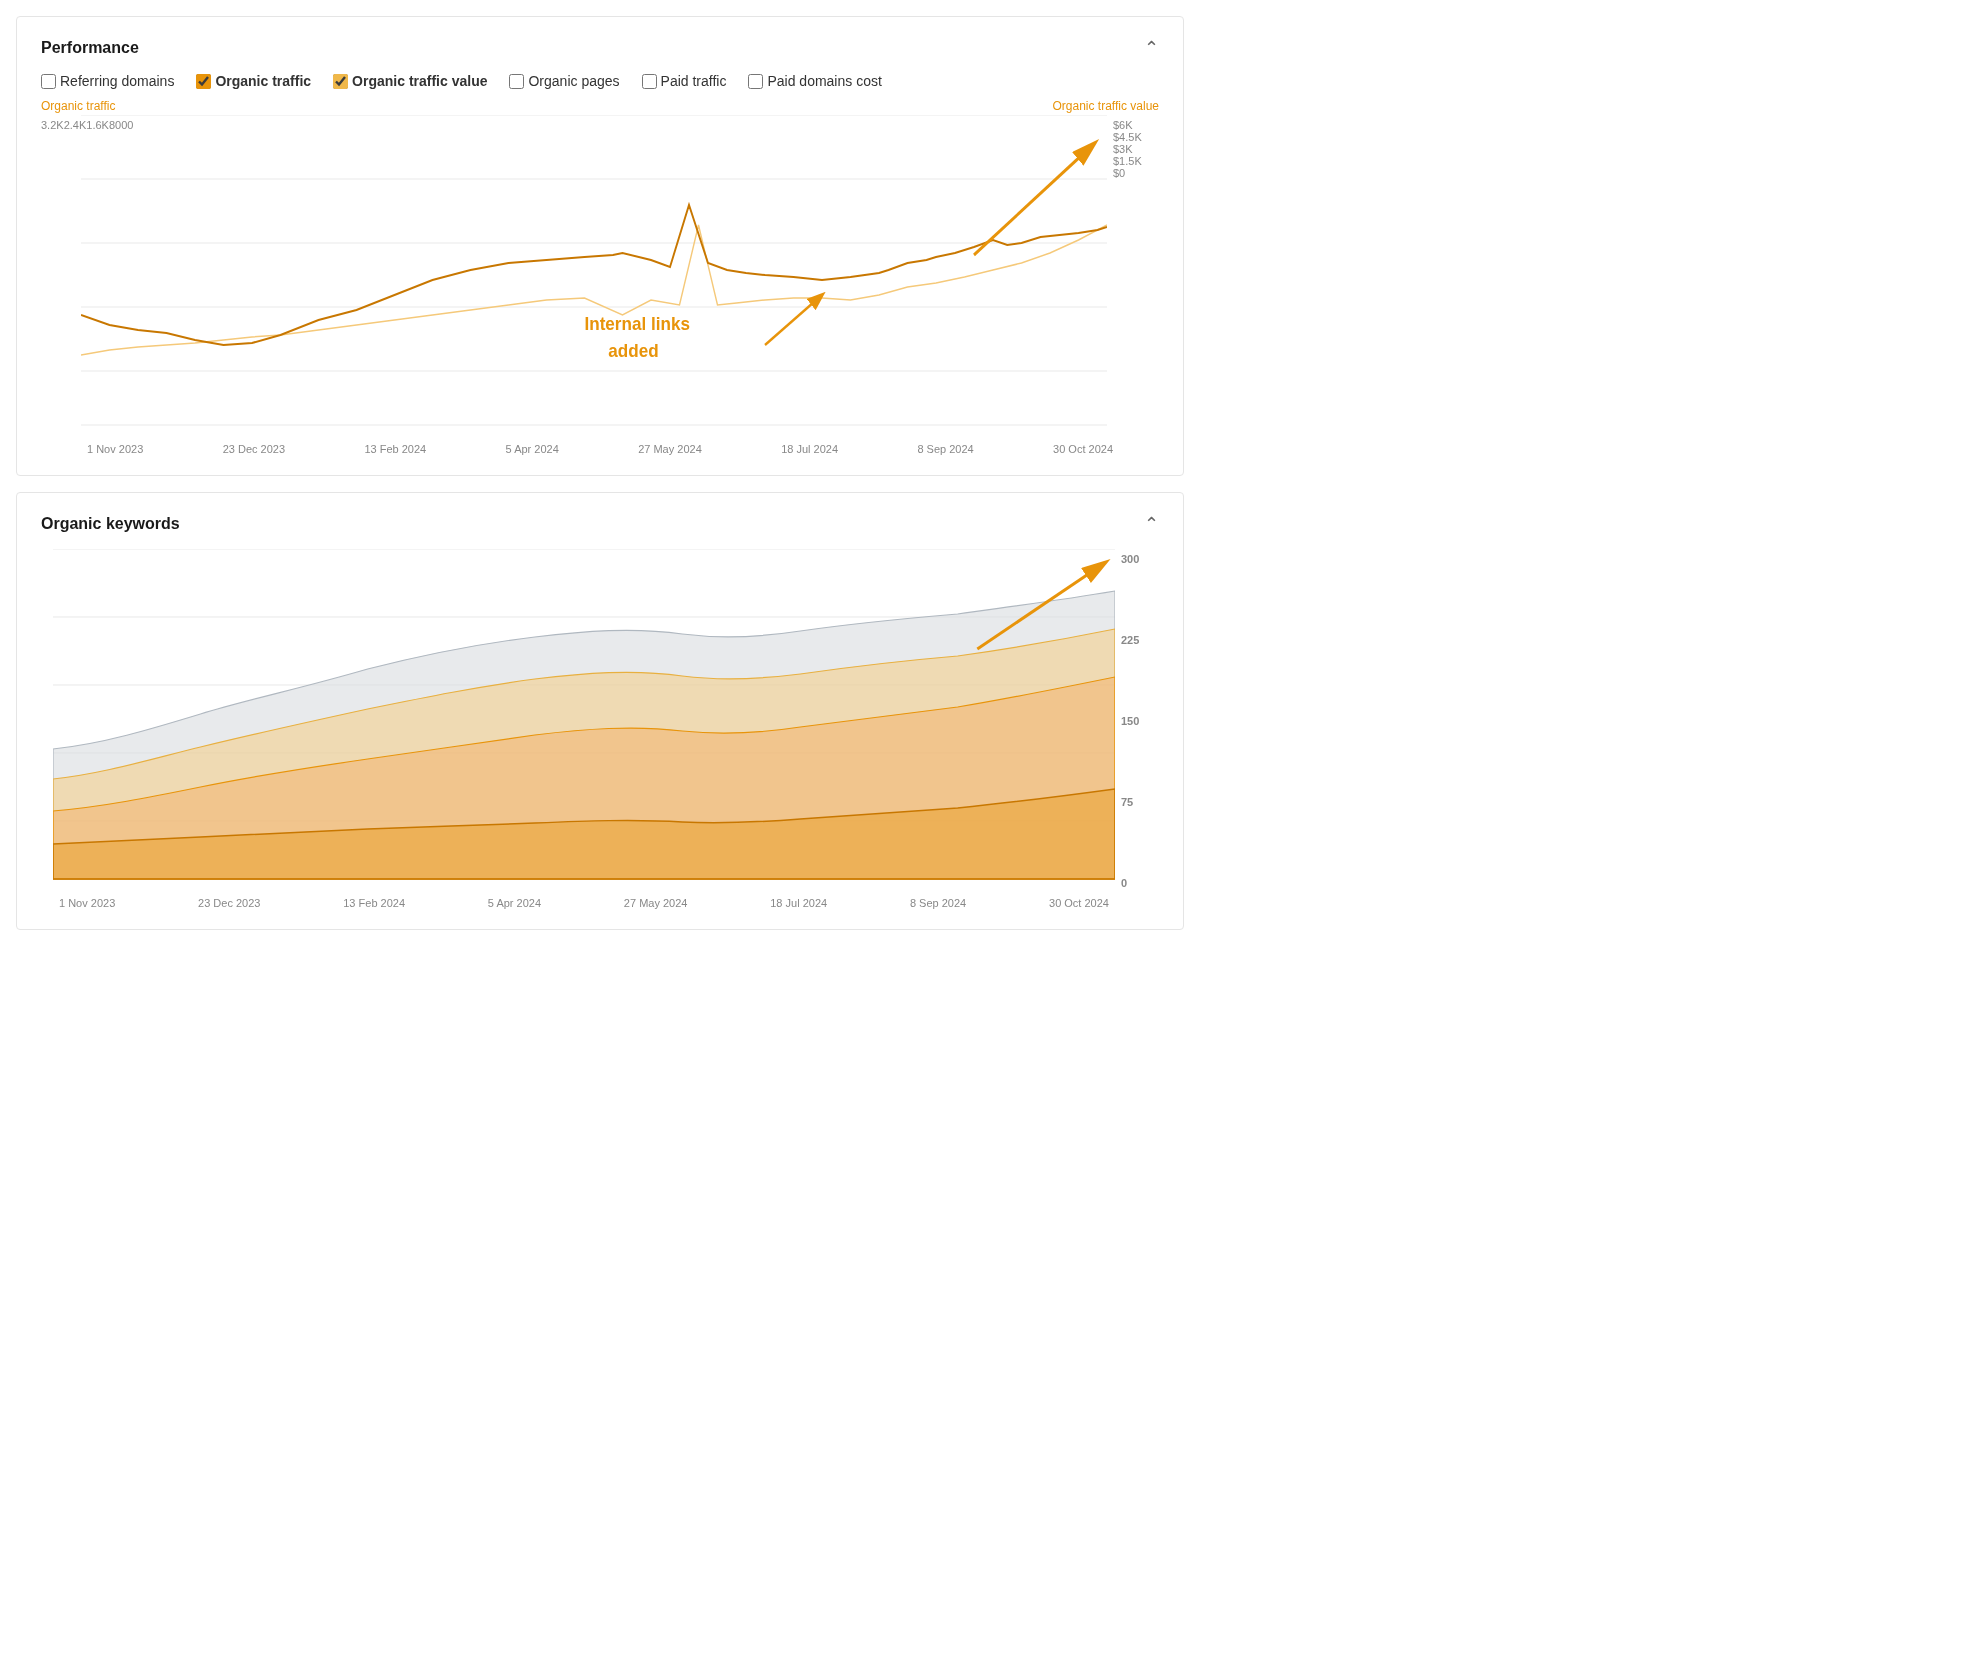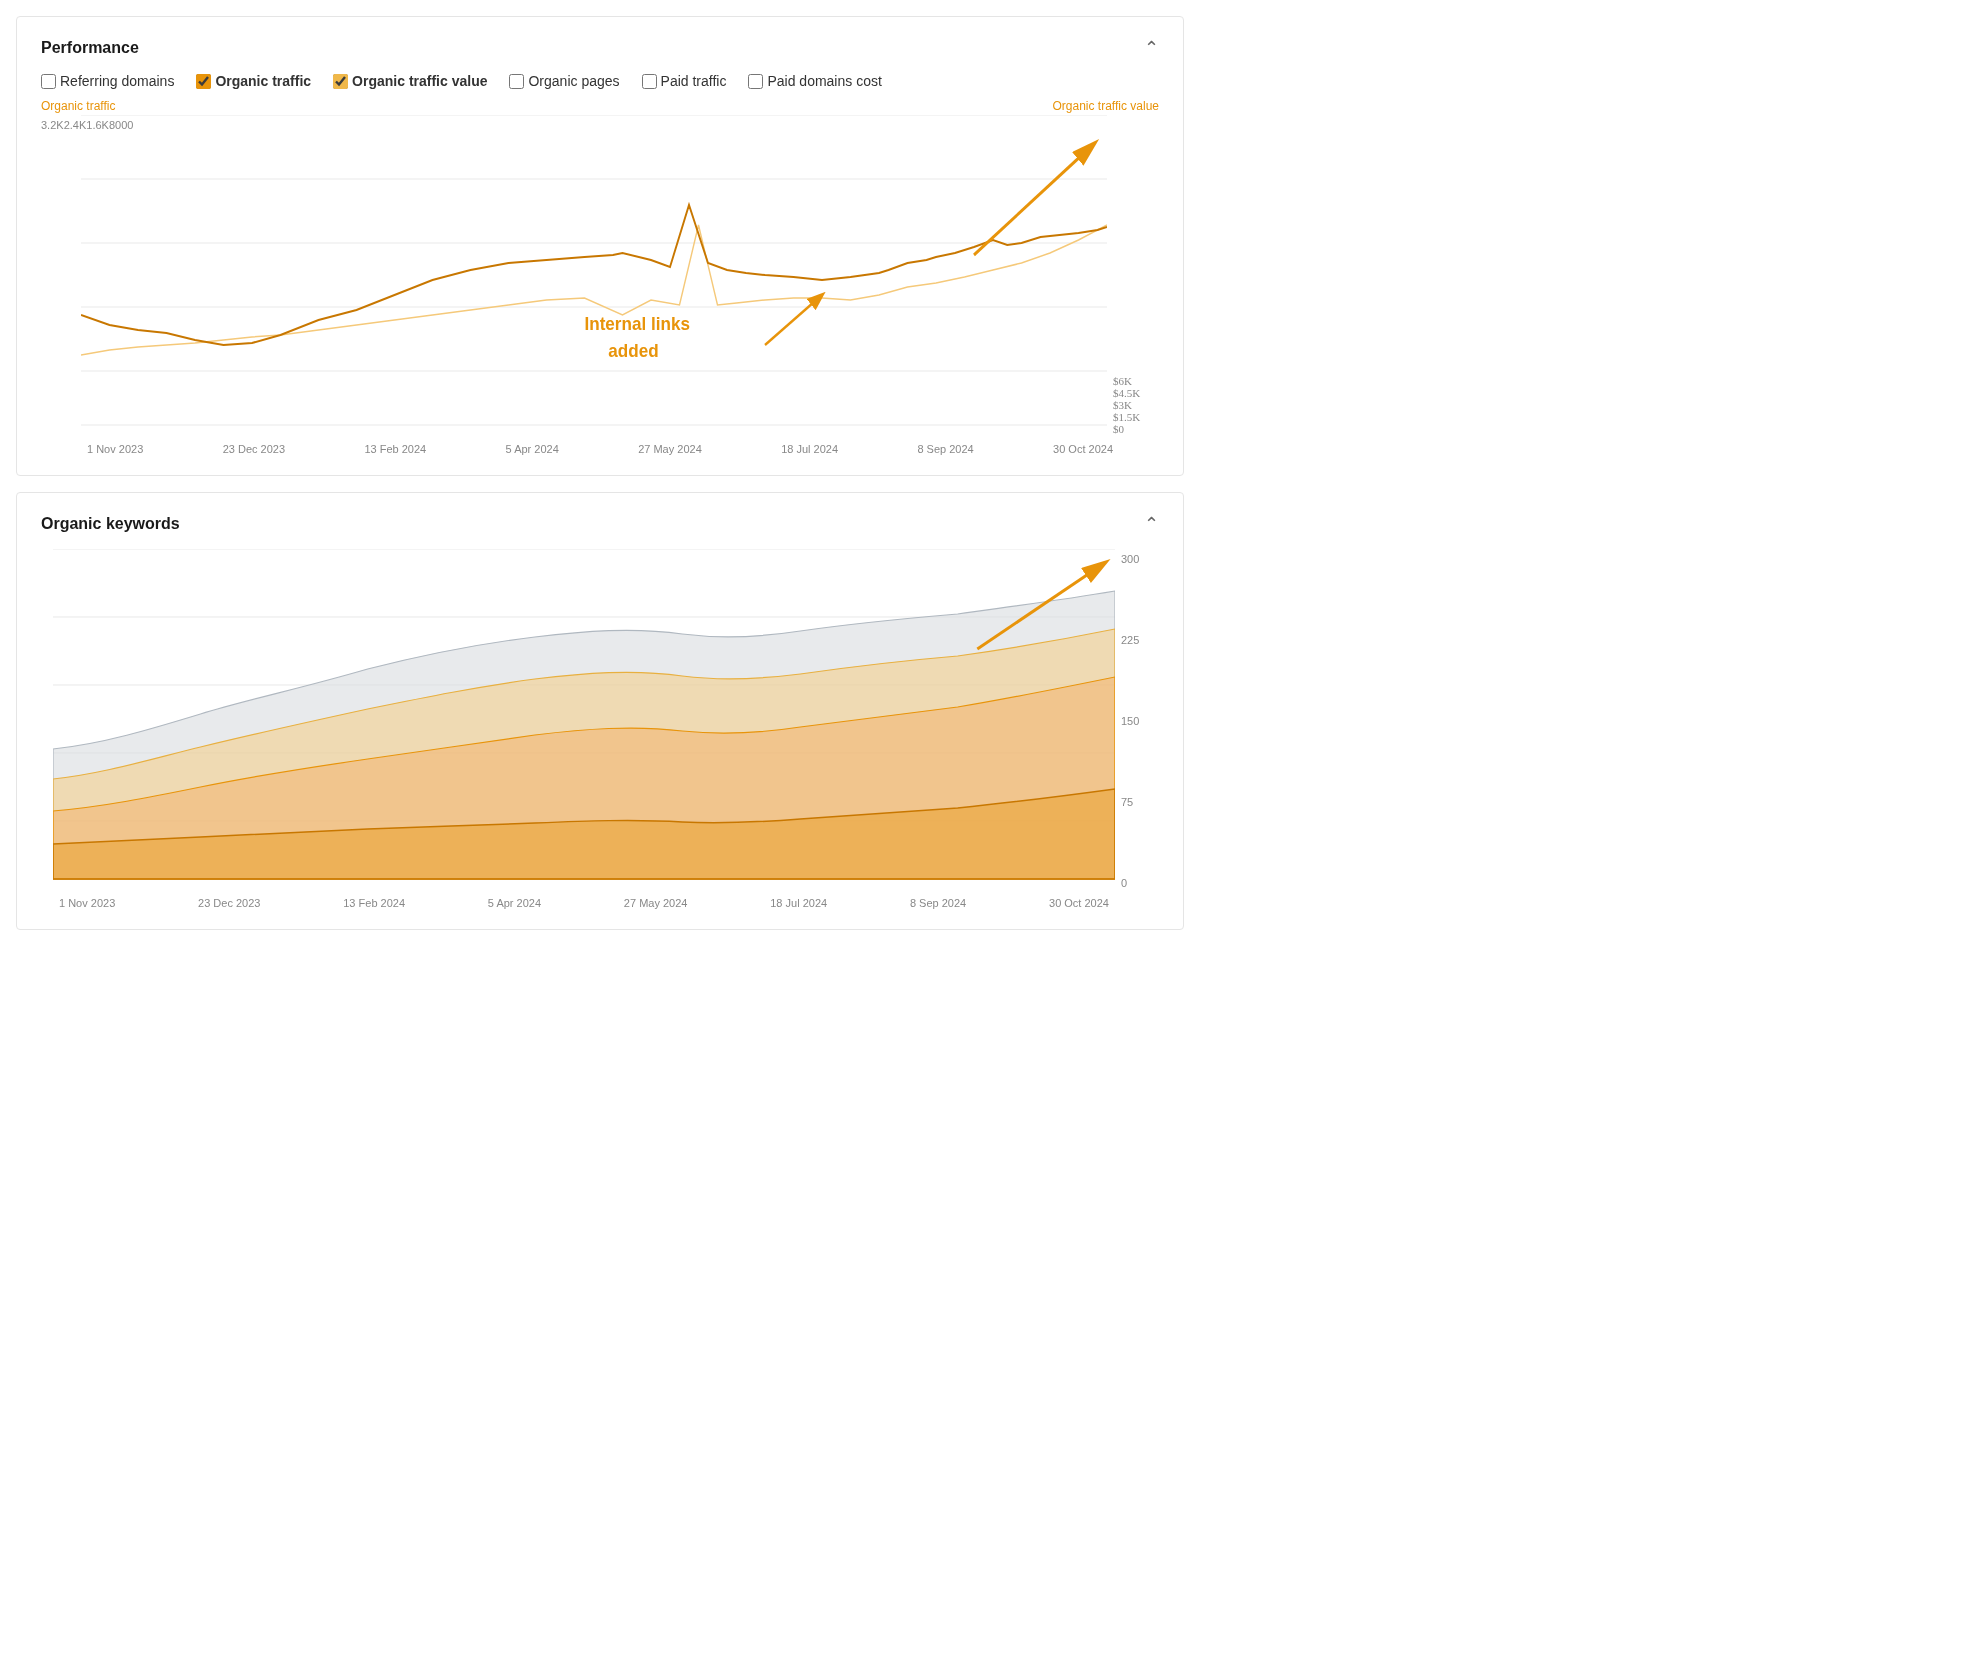--- a/index.html
+++ b/index.html
@@ -184,21 +184,21 @@
 
           <line x1="940" y1="140" x2="1065" y2="30" stroke="#e8940a" stroke-width="3" marker-end="url(#arrowhead2)"></line>
           <defs>
             <marker id="arrowhead2" markerWidth="10" markerHeight="10" refX="7" refY="3" orient="auto">
               <path d="M0,0 L0,6 L10,3 z" fill="#e8940a"></path>
             </marker>
           </defs>
         </svg>
       </div>
 
-      <div style="width:52px; display:flex; flex-direction:column; justify-content:flex-end; padding:4px 0; padding-left:6px;font-family:Liberation Serif, serif;">
+      <div style="width:52px; display:flex; flex-direction:column; justify-content:flex-start; padding:4px 0; padding-left:6px;">
         <span class="y-label">$6K</span>
         <span class="y-label">$4.5K</span>
         <span class="y-label">$3K</span>
         <span class="y-label">$1.5K</span>
         <span class="y-label">$0</span>
       </div>
     </div>
 
     <div style="display:flex; justify-content:space-between; margin-top:4px; padding:0 46px 0 46px;">
       <span class="x-label">1 Nov 2023</span>
@@ -245,21 +245,21 @@
 
           <line x1="940" y1="100" x2="1068" y2="15" stroke="#e8940a" stroke-width="3" marker-end="url(#arrowhead3)"></line>
           <defs>
             <marker id="arrowhead3" markerWidth="10" markerHeight="10" refX="7" refY="3" orient="auto">
               <path d="M0,0 L0,6 L10,3 z" fill="#e8940a"></path>
             </marker>
           </defs>
         </svg>
       </div>
 
-      <div style="width:44px; display:flex; flex-direction:column; justify-content:space-between; padding:4px 0; padding-left:6px;">
+      <div style="width:44px; display:flex; flex-direction:column; justify-content:space-between; padding:4px 0; padding-left:6px;font-weight:bold;">
         <span class="y-label">300</span>
         <span class="y-label">225</span>
         <span class="y-label">150</span>
         <span class="y-label">75</span>
         <span class="y-label">0</span>
       </div>
     </div>
 
     <div style="display:flex; justify-content:space-between; margin-top:4px; padding:0 50px 0 18px;">
       <span class="x-label">1 Nov 2023</span>

